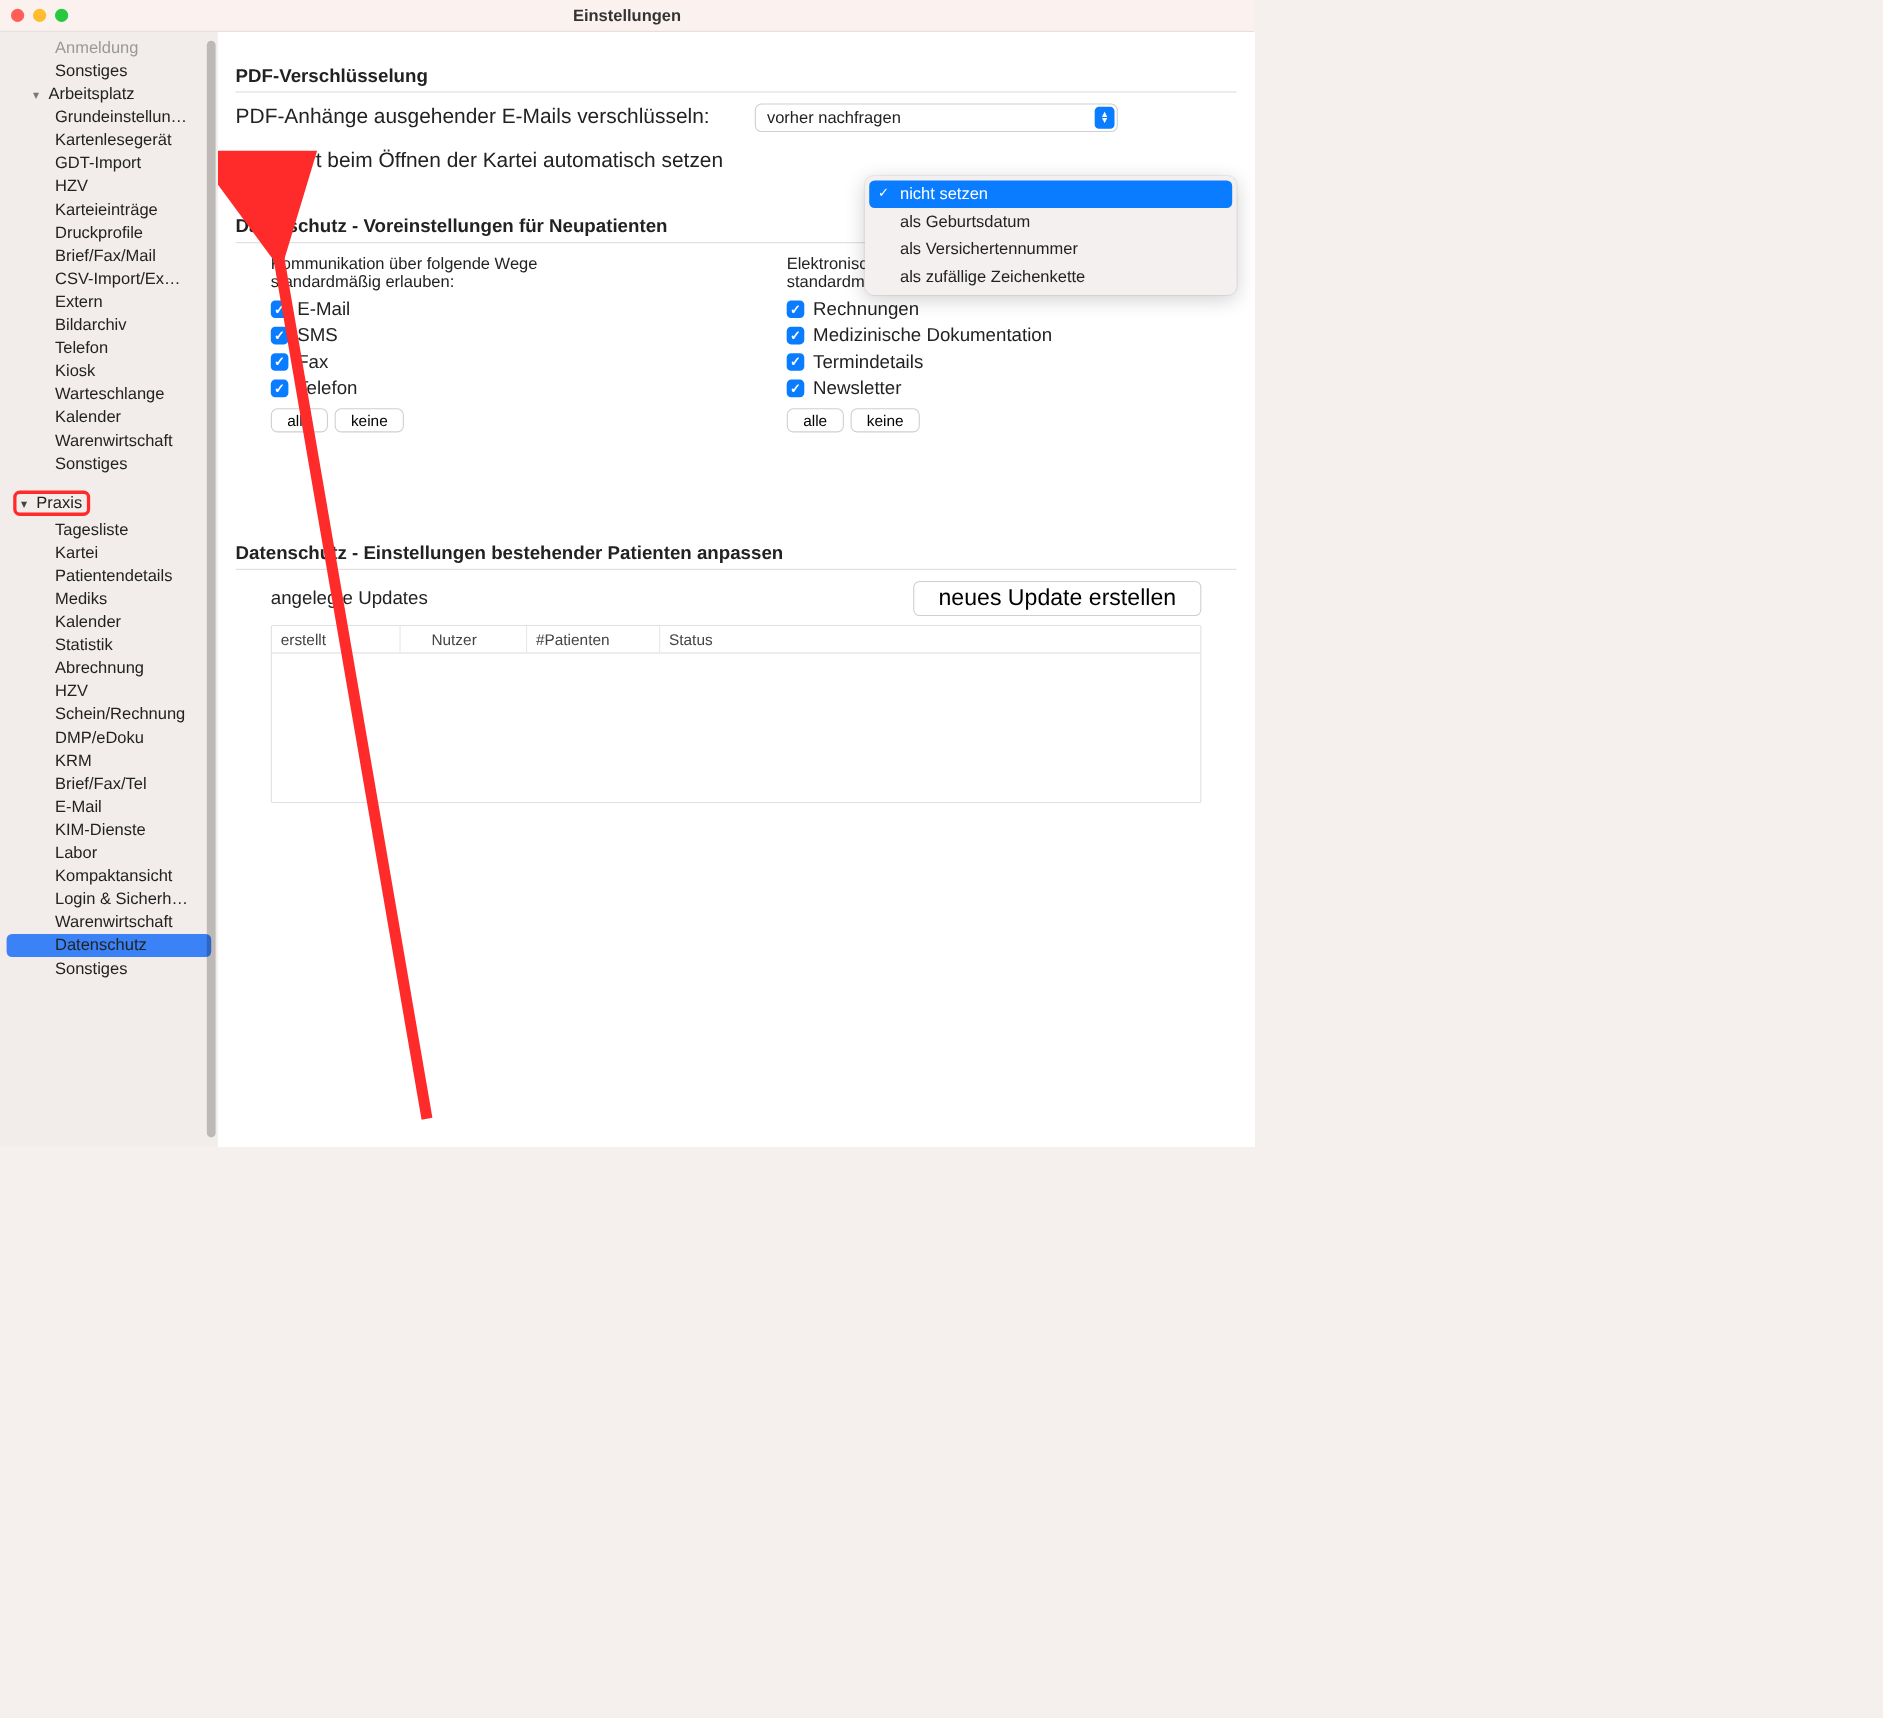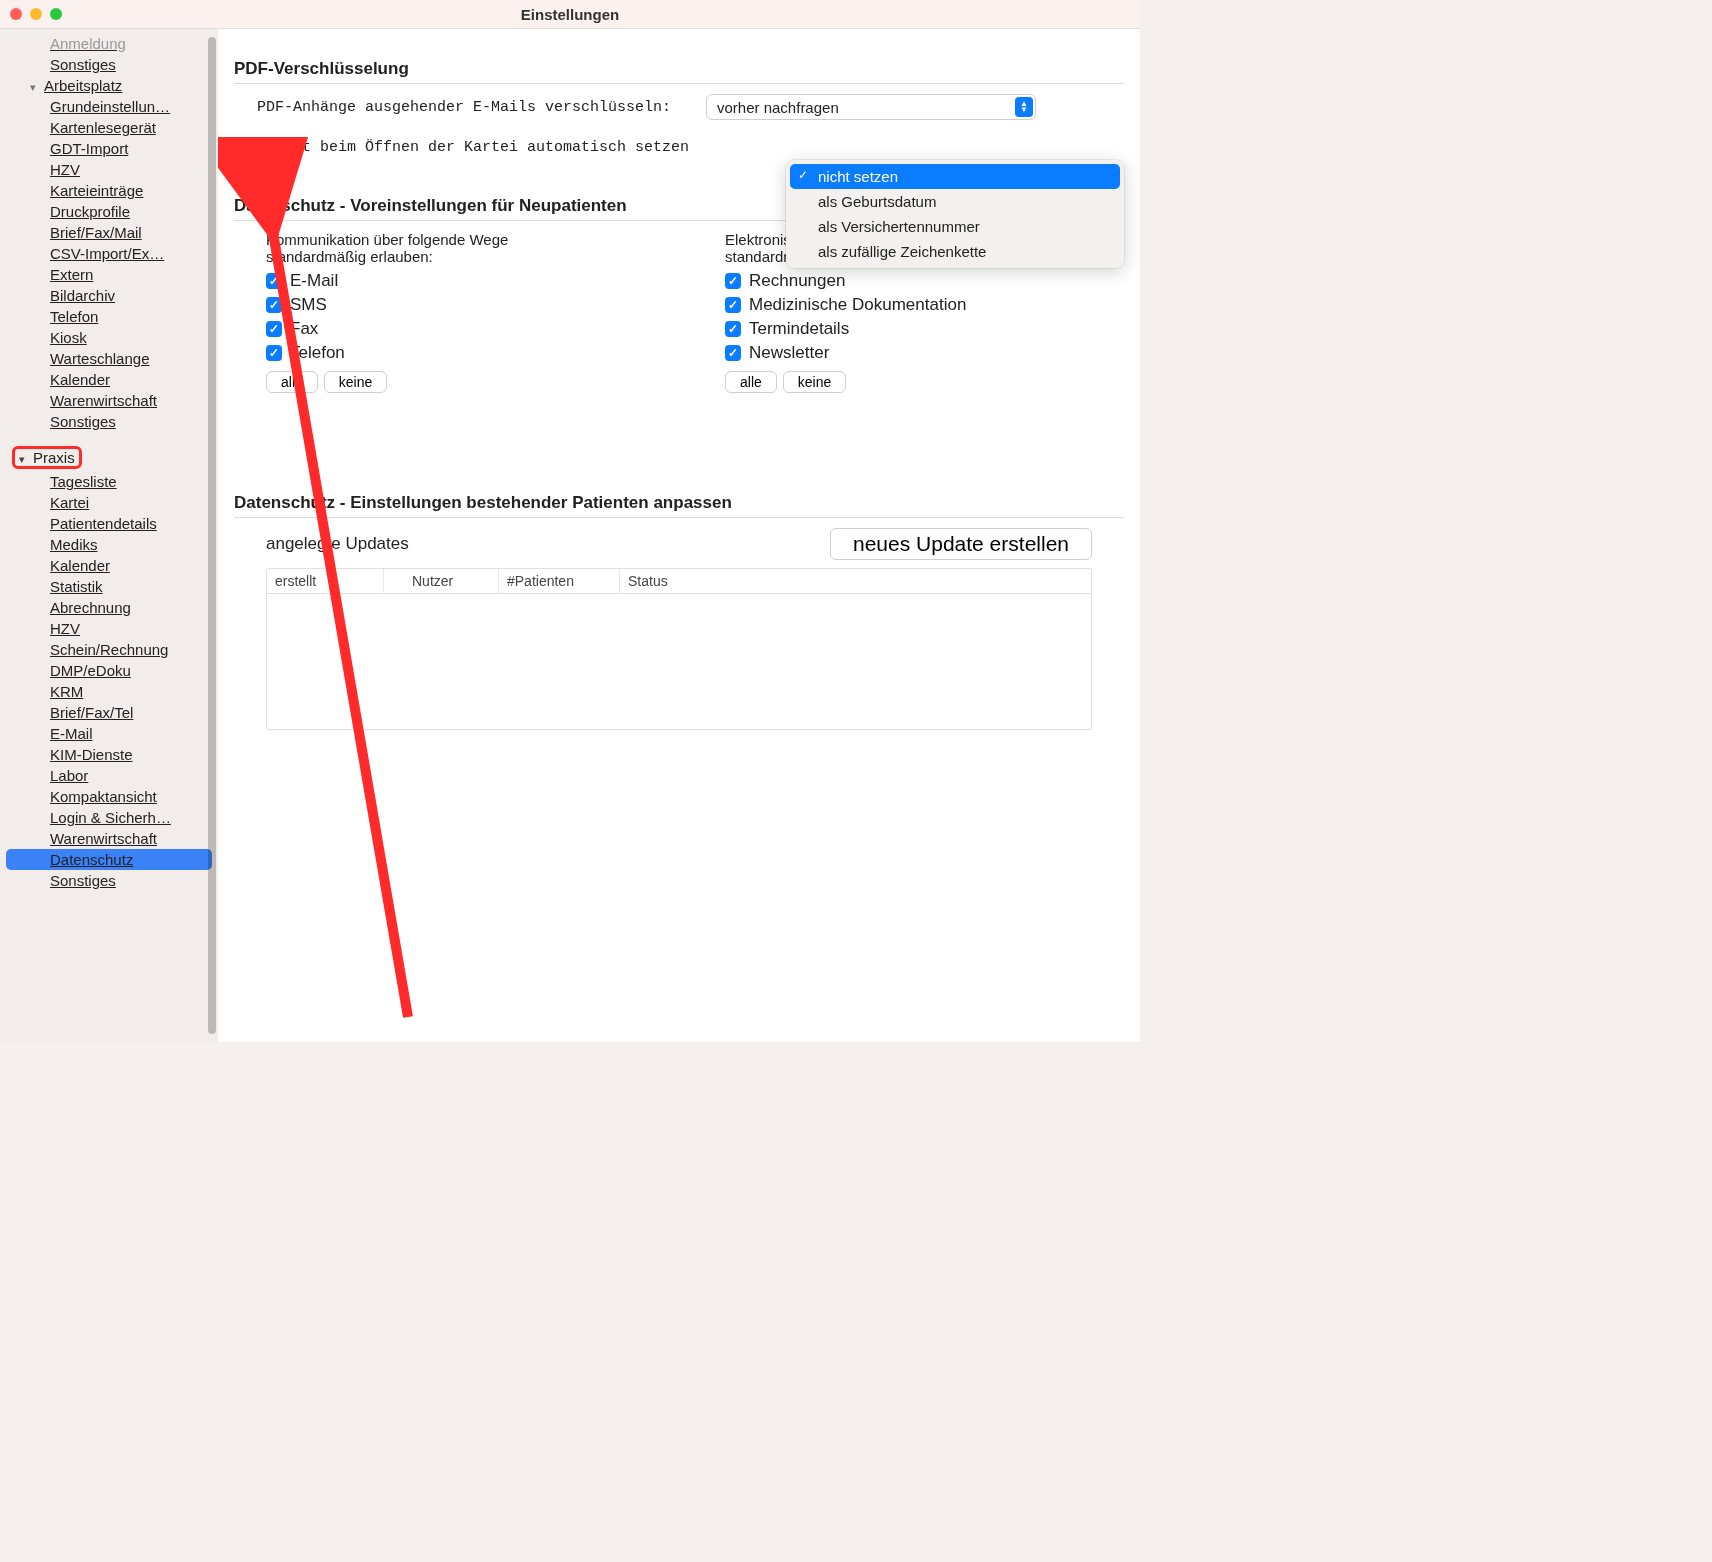--- a/index.html
+++ b/index.html
@@ -48,28 +48,27 @@
     font-size: 15px;
     color: #333;
     pointer-events: none;
   }
   .body {
     display: flex;
     height: calc(100% - 28px);
     position: relative;
   }
   .sidebar {
-    width: 218px;
+    width: 198px;
     background: #f2edeb;
     overflow-y: auto;
     padding: 4px 0 8px 0;
     font-size: 15px;
     position: relative;
     box-sizing: border-box;
-    text-decoration: underline;
   }
   .scrollbar-overlay {
     position: absolute;
     right: 2px;
     top: 8px;
     bottom: 8px;
     width: 8px;
     background: rgba(0,0,0,0.22);
     border-radius: 4px;
     pointer-events: none;
@@ -117,24 +116,23 @@
     border-top: 1px solid #ddd;
     margin: 2px 0 10px 0;
   }
   .form-row {
     display: flex;
     align-items: center;
     margin-bottom: 14px;
   }
   .form-label {
     flex: 0 0 460px;
-    text-align: center;
+    text-align: left;
     padding-right: 12px;
-    font-size: 15px;
-    font-family: Liberation Mono, monospace;
+    font-size: 19px;
   }
   .select-wrap {
     flex: 1;
     max-width: 330px;
     position: relative;
   }
   .mac-select {
     width: 100%;
     height: 26px;
     border: 1px solid #cfcfcf;

